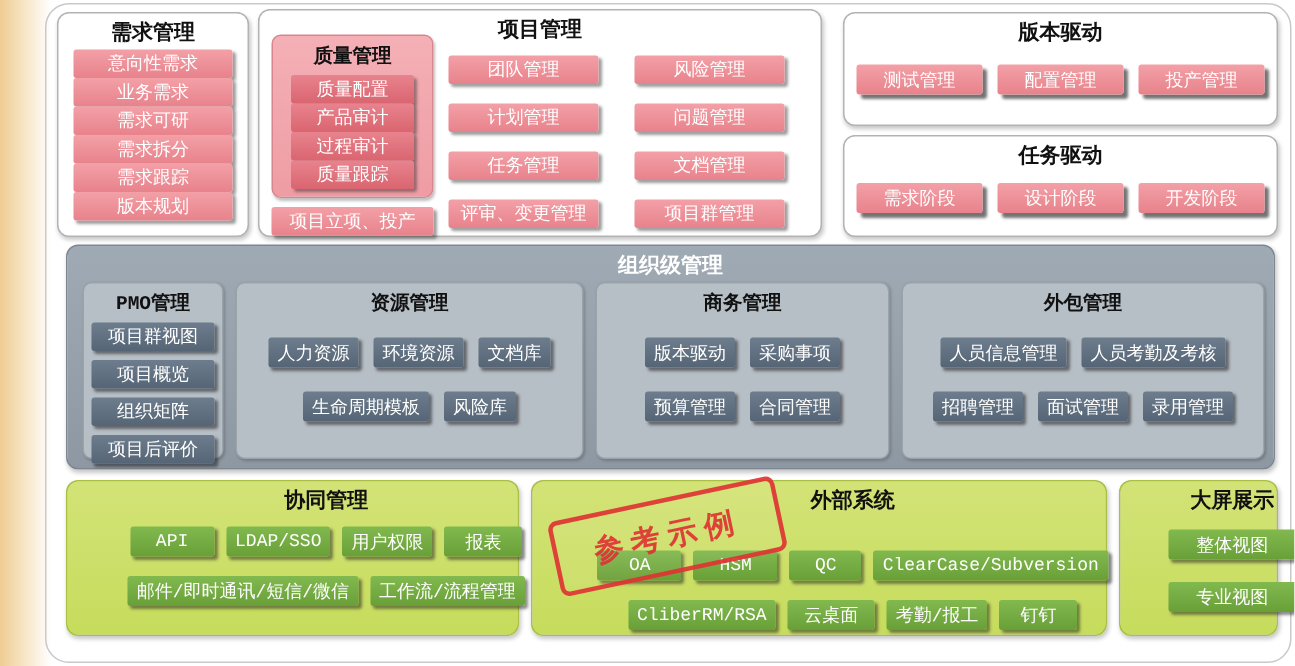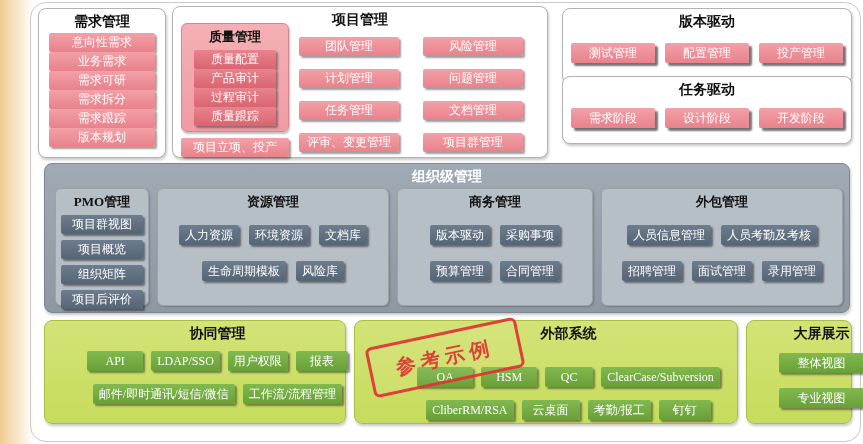--- a/index.html
+++ b/index.html
@@ -1,17 +1,17 @@
 <!DOCTYPE html>
 <html><head>
 <meta charset="utf-8">
 <style>
   html,body{margin:0;padding:0;background:#fff;}
   .canvas{position:relative;width:863px;height:444px;background:#fff;overflow:hidden;
-          font-family:Liberation Serif, serif;color:#111;}
+          font-family:Liberation Mono, monospace;color:#111;}
   .left-gradient{position:absolute;left:0;top:0;width:34px;height:100%;
           background:linear-gradient(to right,#efcd92,#ffffff);}
   .frame{position:absolute;left:30px;top:2px;width:829px;height:438px;
           border:1px solid #c9c9c9;border-radius:16px;}
 
   .box{position:absolute;background:#fff;border:1px solid #b3b3b3;border-radius:8px;
           box-shadow:1px 2px 3px rgba(0,0,0,.22);box-sizing:border-box;}
   .box-title{text-align:center;font-weight:bold;font-size:14px;padding-top:4px;}
   .sub-title{text-align:center;font-weight:bold;font-size:13px;padding:4px 13px 2px;}
 
@@ -99,21 +99,21 @@
 
   <section class="box" style="left:562px;top:8px;width:290px;height:76px;">
     <div class="box-title">版本驱动</div>
     <div class="row" style="margin-top:12px;">
       <div class="btn pink shadow3d w84 h20">测试管理</div>
       <div class="btn pink shadow3d w84 h20">配置管理</div>
       <div class="btn pink shadow3d w84 h20">投产管理</div>
     </div>
   </section>
 
-  <section class="box" style="left:562px;top:76px;width:290px;height:68px;">
+  <section class="box" style="left:562px;top:90px;width:290px;height:68px;">
     <div class="box-title">任务驱动</div>
     <div class="row" style="margin-top:9px;">
       <div class="btn pink shadow3d w84 h20">需求阶段</div>
       <div class="btn pink shadow3d w84 h20">设计阶段</div>
       <div class="btn pink shadow3d w84 h20">开发阶段</div>
     </div>
   </section>
 
   <section class="box graypanel" style="left:44px;top:163px;width:806px;height:150px;">
     <div class="box-title org-title">组织级管理</div>

